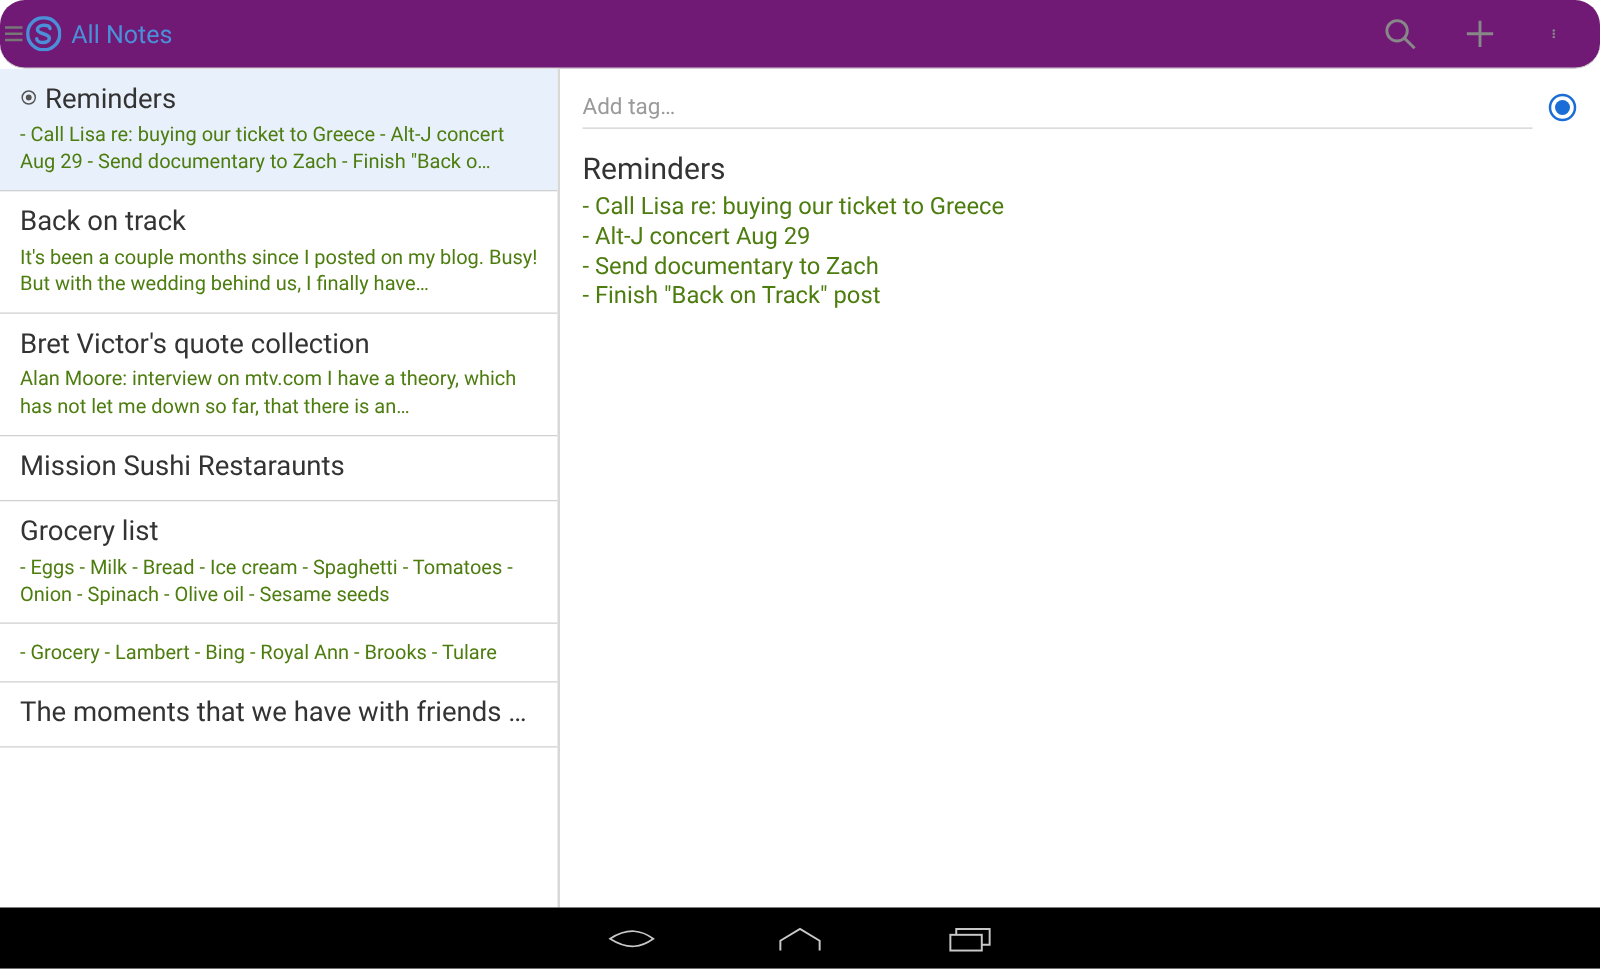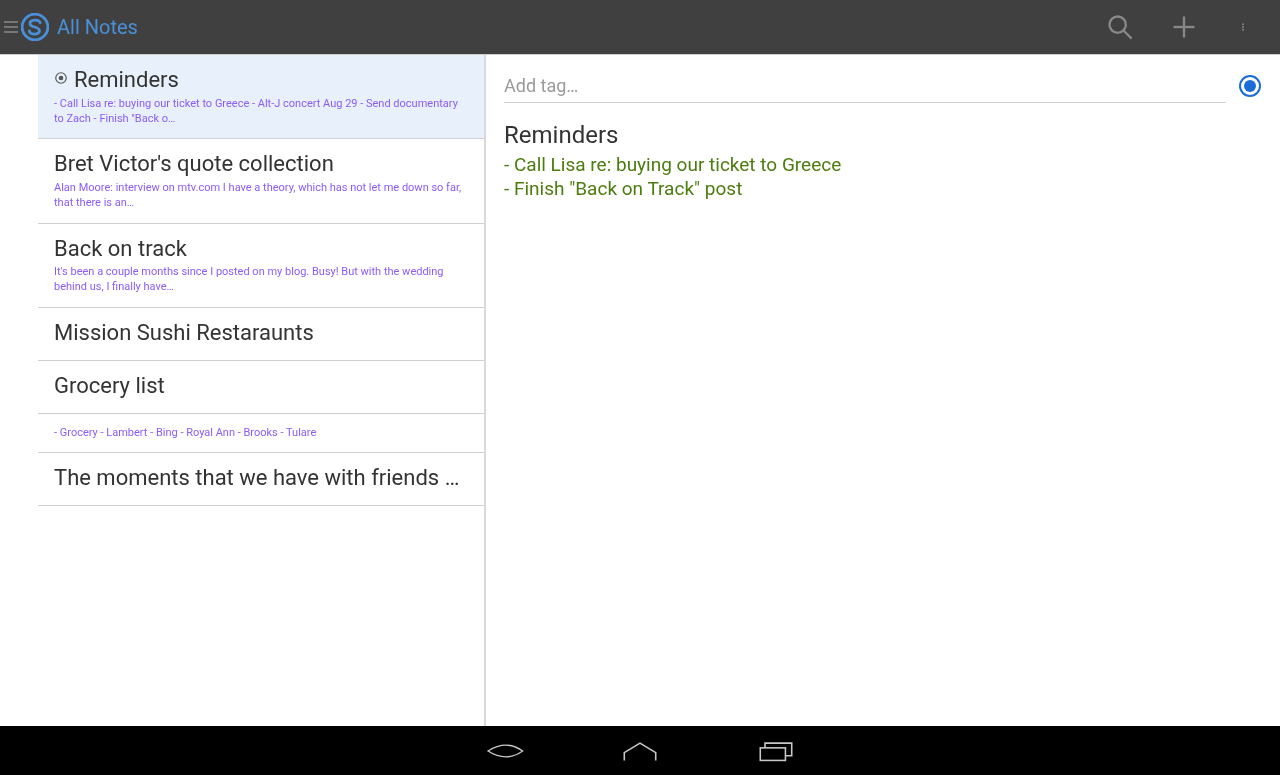--- a/index.html
+++ b/index.html
@@ -5,31 +5,32 @@
   * { box-sizing: border-box; margin: 0; padding: 0; }
   html, body { width: 1280px; height: 775px; font-family: -apple-system, BlinkMacSystemFont, "Segoe UI", Roboto, sans-serif; overflow: hidden; }
   
   .app { display: flex; flex-direction: column; height: 100%; }
   
   .header {
     height: 55px;
     display: flex;
     align-items: center;
     border-bottom: 1px solid #ccc;
-    background: #404040;
+    background: #701a75;
     padding: 0 4px;
+    border-radius: 20px;
   }
   .hamburger { width: 14px; display: flex; flex-direction: column; gap: 3px; cursor: pointer; margin-right: 3px;}
   .hamburger span { height: 2px; background: #777; width: 100%; }
   .logo { width: 28px; height: 28px; margin-right: 8px; }
   .header-title { color: #4a90d9; font-size: 20px; flex: 1; }
   .header-actions { display: flex; gap: 36px; align-items: center; padding-right: 24px; }
   .header-icon { width: 28px; height: 28px; cursor: pointer; display:flex; align-items:center; justify-content:center;}
   
-  .main { flex: 1; display: flex; min-height: 0; margin-left: 38px; }
+  .main { flex: 1; display: flex; min-height: 0; }
   
   .note-list {
     width: 448px;
     border-right: 2px solid #d8d8d8;
     overflow-y: auto;
     background: #fff;
   }
   .note-item {
     padding: 10px 16px 12px 16px;
     border-bottom: 1px solid #d0d0d0;
@@ -41,22 +42,22 @@
     font-size: 22px;
     color: #333;
     font-weight: 400;
     white-space: nowrap;
     overflow: hidden;
     text-overflow: ellipsis;
     line-height: 1.35;
   }
   .pin-icon { width:14px; height:14px; flex-shrink:0;}
   .note-preview {
-    font-size: 11px;
-    color: #8b5cf6;
+    font-size: 16px;
+    color: #4d7c0f;
     line-height: 1.35;
     max-height: 46px;
     overflow: hidden;
     display: -webkit-box;
     -webkit-line-clamp: 2;
     -webkit-box-orient: vertical;
     margin-top: 2px;
   }
   
   .editor { flex: 1; display: flex; flex-direction: column; padding: 0; }
@@ -132,39 +133,40 @@
             <span><svg class="pin-icon" viewBox="0 0 24 24">
                 <circle cx="12" cy="12" r="9" fill="none" stroke="#555" stroke-width="2"></circle>
                 <circle cx="12" cy="12" r="4" fill="#555"></circle>
               </svg></span>
             <div class="note-title">Reminders</div>
           </div>
           <div class="note-preview">- Call Lisa re: buying our ticket to Greece - Alt-J concert Aug 29 - Send documentary to Zach - Finish "Back o…</div>
         </div>
         <div class="note-item">
           <div class="note-item-header">
+            <div class="note-title">Back on track</div>
+          </div>
+          <div class="note-preview">It's been a couple months since I posted on my blog. Busy! But with the wedding behind us, I finally have…</div>
+        </div>
+        <div class="note-item">
+          <div class="note-item-header">
             <div class="note-title">Bret Victor's quote collection</div>
           </div>
           <div class="note-preview">Alan Moore: interview on mtv.com I have a theory, which has not let me down so far, that there is an…</div>
         </div>
         <div class="note-item">
           <div class="note-item-header">
-            <div class="note-title">Back on track</div>
-          </div>
-          <div class="note-preview">It's been a couple months since I posted on my blog. Busy! But with the wedding behind us, I finally have…</div>
-        </div>
-        <div class="note-item">
-          <div class="note-item-header">
             <div class="note-title">Mission Sushi Restaraunts</div>
           </div>
         </div>
         <div class="note-item">
           <div class="note-item-header">
             <div class="note-title">Grocery list</div>
           </div>
+          <div class="note-preview">- Eggs - Milk - Bread - Ice cream - Spaghetti - Tomatoes - Onion - Spinach - Olive oil - Sesame seeds</div>
         </div>
         <div class="note-item">
           <div class="note-preview">- Grocery - Lambert - Bing - Royal Ann - Brooks - Tulare</div>
         </div>
         <div class="note-item">
           <div class="note-item-header">
             <div class="note-title">The moments that we have with friends an…</div>
           </div>
         </div>
       </div>
@@ -176,20 +178,22 @@
           <svg viewBox="0 0 24 24" width="24" height="24">
             <circle cx="12" cy="12" r="10" fill="none" stroke="#1a6dd6" stroke-width="2"></circle>
             <circle cx="12" cy="12" r="6" fill="#1a6dd6"></circle>
           </svg>
         </div>
       </div>
       <div class="note-body">
         <div class="body-title">Reminders</div>
         <div id="body-lines">
             <div class="body-line">- Call Lisa re: buying our ticket to Greece</div>
+            <div class="body-line">- Alt-J concert Aug 29</div>
+            <div class="body-line">- Send documentary to Zach</div>
             <div class="body-line">- Finish "Back on Track" post</div>
           </div>
       </div>
     </div>
   </div>
 
   <div class="navbar">
     <div class="nav-btn">
       <svg viewBox="0 0 60 28" width="48" height="22" fill="none" stroke="#c8c8c8" stroke-width="2">
         <path d="M58 14 C 44 4, 28 0, 6 14 C 28 28, 44 24, 58 14 Z"></path>

